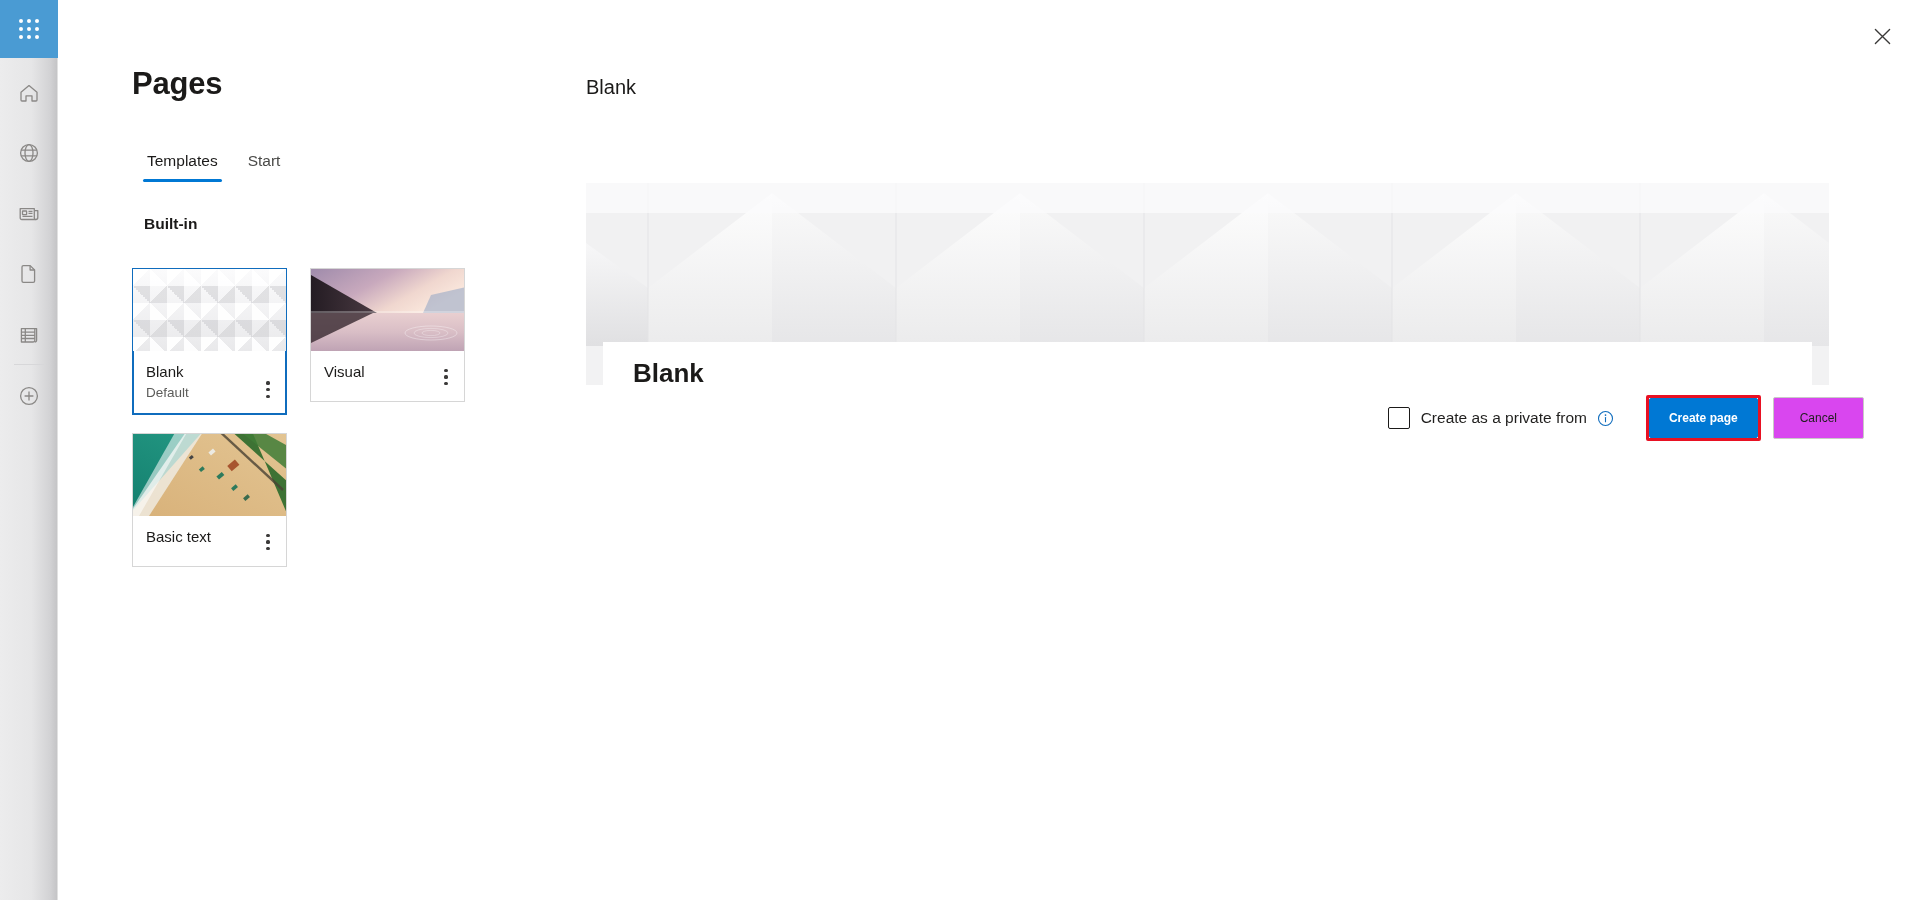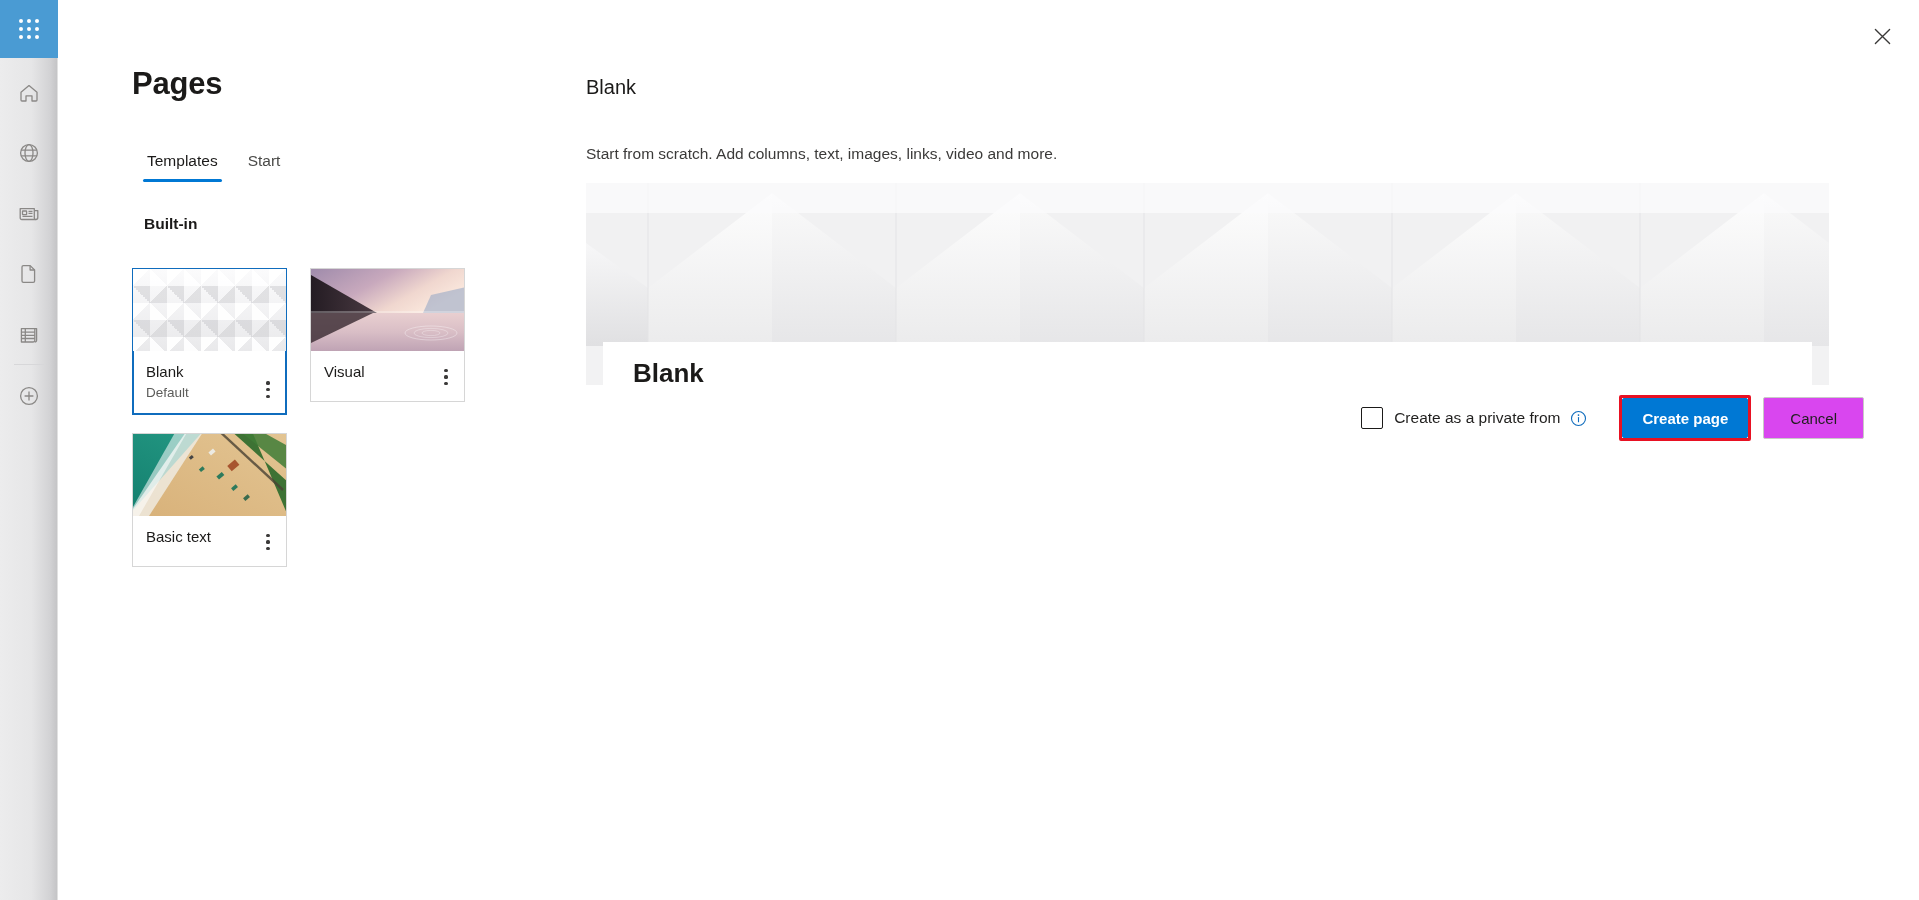--- a/index.html
+++ b/index.html
@@ -289,21 +289,21 @@
     white-space: nowrap;
   }
   .info-icon {
     width: 17px; height: 17px;
     cursor: pointer;
     flex: none;
     margin-left: -1px;
   }
   .btn {
     font-family: inherit;
-    font-size: 15px;
+    font-size: 12px;
     cursor: pointer;
     border-radius: 2px;
     height: 40px;
     padding: 0 19px;
     white-space: nowrap;
   }
   .btn-primary-wrap {
     border: 3px solid #e81123;
     padding: 0;
     border-radius: 2px;
@@ -526,21 +526,20 @@
             </span>
         </div>
       </div>
 
     </div>
   </section>
 
   <section class="right-pane">
 
     <h2 class="detail-title">Blank</h2>
-    <p class="detail-desc">Start from scratch. Add columns, text, images, links, video and more.</p>
 
     <div class="preview">
       <div class="preview-banner">
         <svg width="1243" height="163" viewBox="0 0 1243 163" preserveAspectRatio="none">
           <defs>
             <linearGradient id="pgA" x1="0" y1="0" x2="0" y2="1">
               <stop offset="0" stop-color="#fdfdfd"></stop>
               <stop offset="1" stop-color="#ebebec"></stop>
             </linearGradient>
             <linearGradient id="pgB" x1="0" y1="0" x2="0" y2="1">

